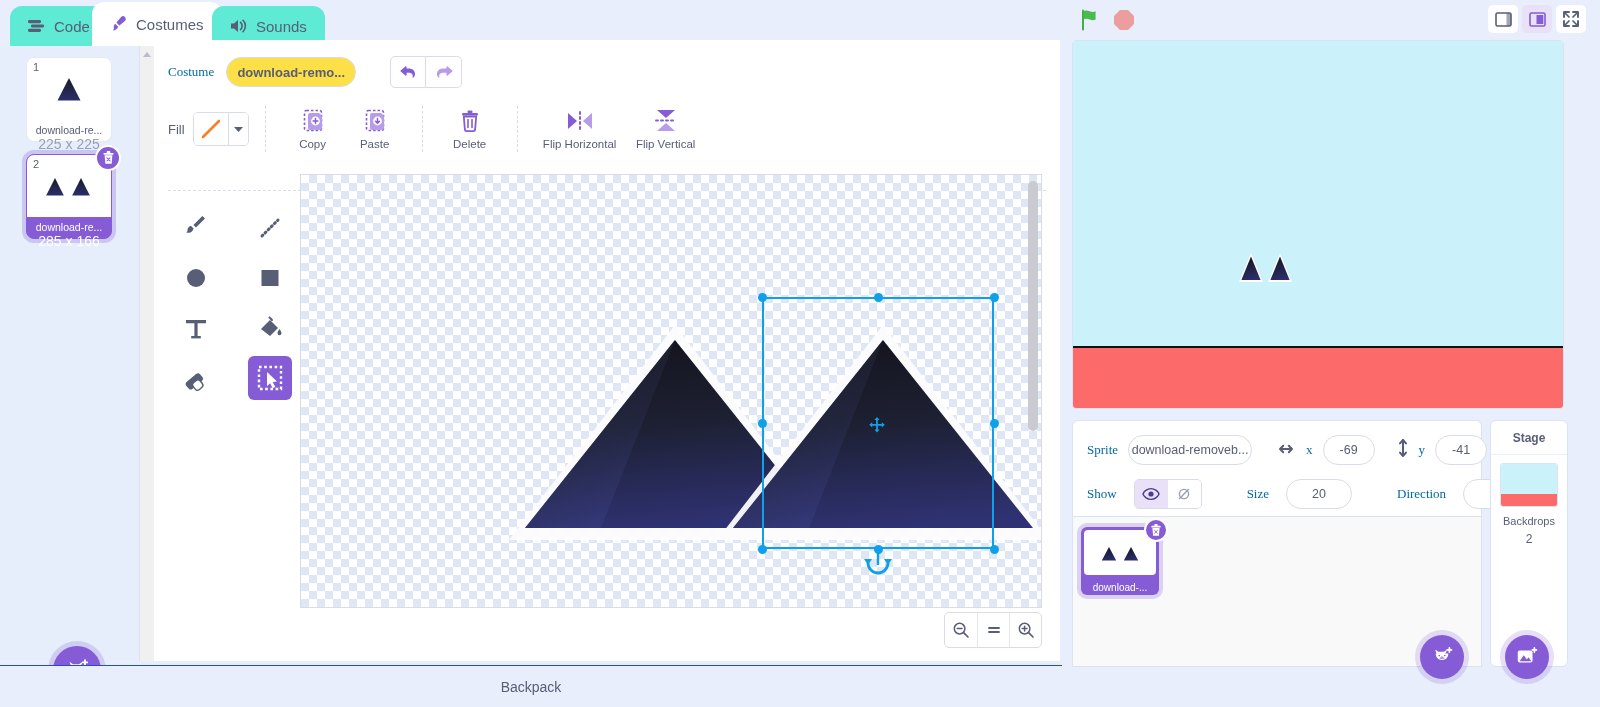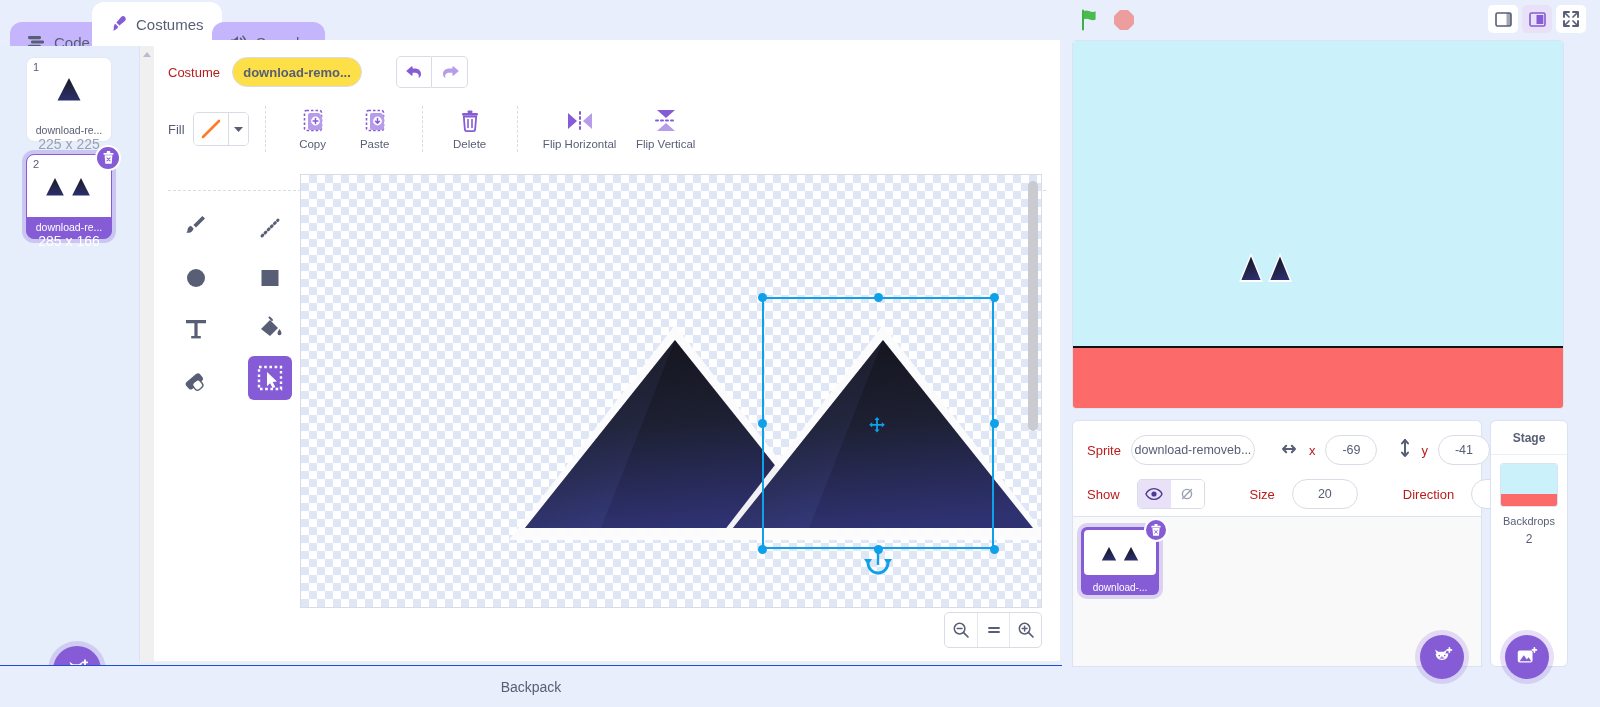--- a/index.html
+++ b/index.html
@@ -7,23 +7,23 @@
     width: 1600px; height: 707px;
     font-family: "Liberation Sans", sans-serif;
     background: #e8eefc;
     overflow: hidden;
   }
   #app { position: relative; width: 1600px; height: 707px; }
 
   
   .tabbar { position:absolute; left:0; top:0; width:1060px; height:46px; }
   .tab {
-    position:absolute; top:22px; height:40px;
+    position:absolute; top:6px; height:40px;
     border-radius: 12px 12px 0 0;
-    background:#c4b5fd;
+    background:#5eead4;
     display:flex; align-items:center; gap:8px;
     padding: 0 18px 0 16px;
     font-size:15px; color:#575e75;
     cursor:pointer;
   }
   .tab.active { background:#fff; color:#4c97ff; top:2px; height:44px; }
   .tab.active .tab-label { color:#575e75; }
   .tab-label { color:#575e75; }
   .tab1 { left:10px; }
   .tab2 { left:92px; }
@@ -63,21 +63,21 @@
     background:#855cd6; box-shadow:0 0 0 5px rgba(133,92,214,.22);
     display:flex; align-items:center; justify-content:center; cursor:pointer;
   }
 
   
   .paint {
     position:absolute; left:154px; top:40px; width:906px; height:621px;
     background:#fff; border-radius:0;
   }
   .row-costume { position:absolute; left:14px; top:16px; display:flex; align-items:center; gap:12px;}
-  .lbl { font-size:13px; color:#b91c1c; }
+  .lbl { font-size:13px; color:#0369a1;font-family:Liberation Serif, serif; }
   .name-input {
     width:130px; height:30px; border:1px solid #d9dce6; border-radius:16px;
     font-size:13px; font-weight:bold; color:#575e75; text-align:center;
     display:flex; align-items:center; justify-content:center; background:#fde047;
     cursor:text; overflow:hidden; white-space:nowrap;
   }
   .undo-group { display:flex; margin-left:22px; }
   .undo-btn { width:36px; height:32px; border:1px solid #d9dce6; display:flex; align-items:center; justify-content:center; cursor:pointer; background:#fff;}
   .undo-btn:first-child { border-radius:5px 0 0 5px; }
   .undo-btn:last-child { border-radius:0 5px 5px 0; border-left:none;}

